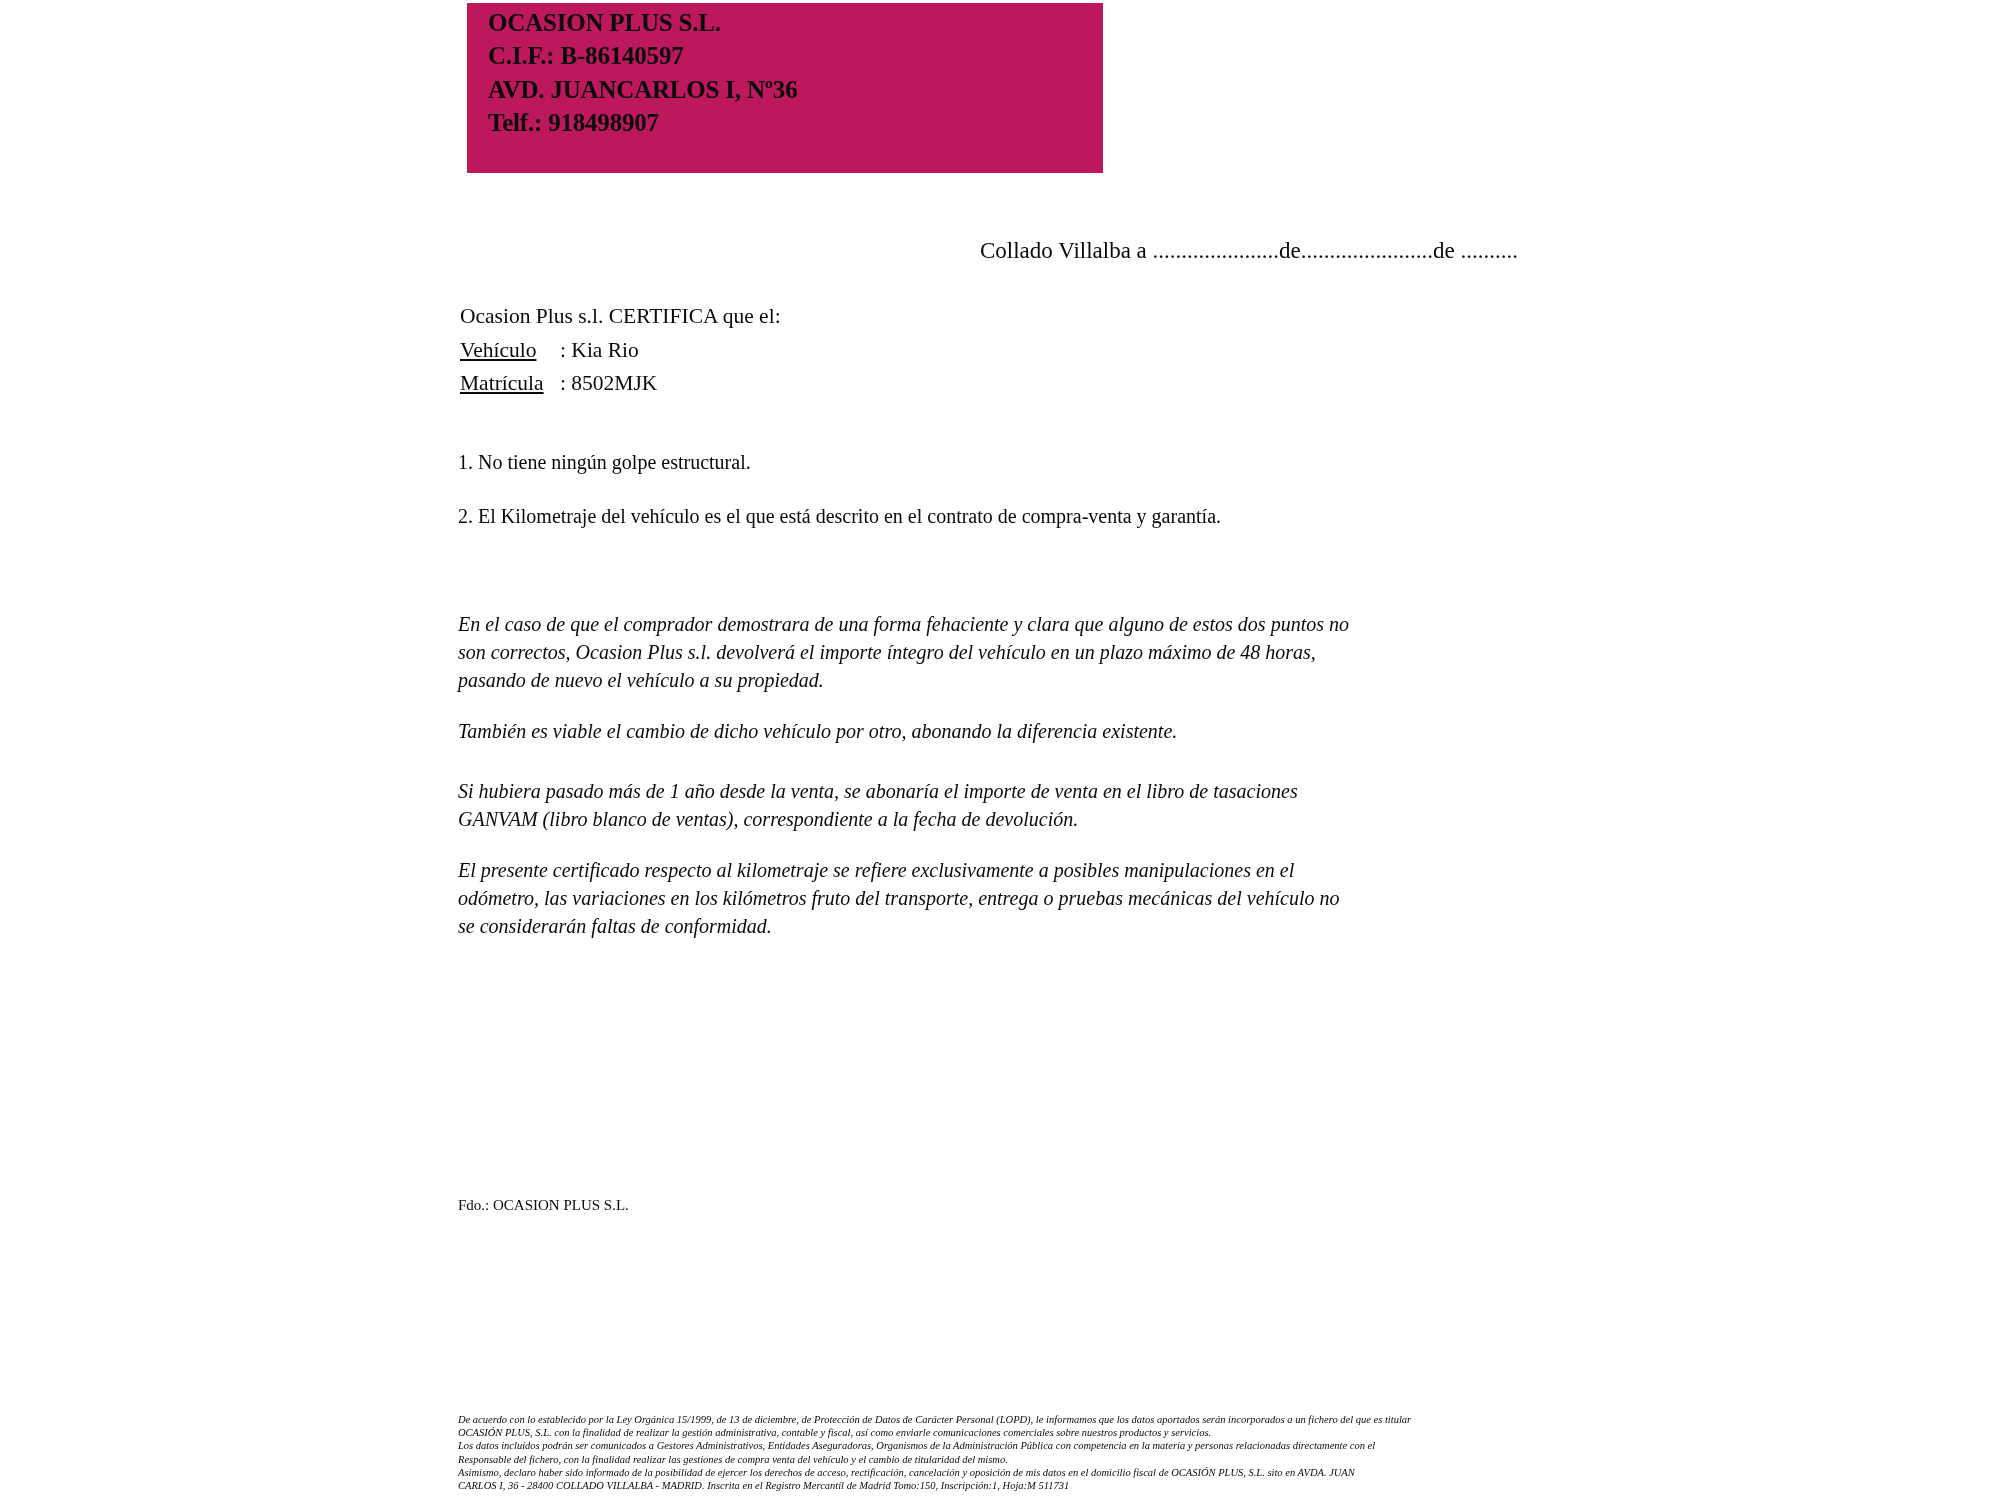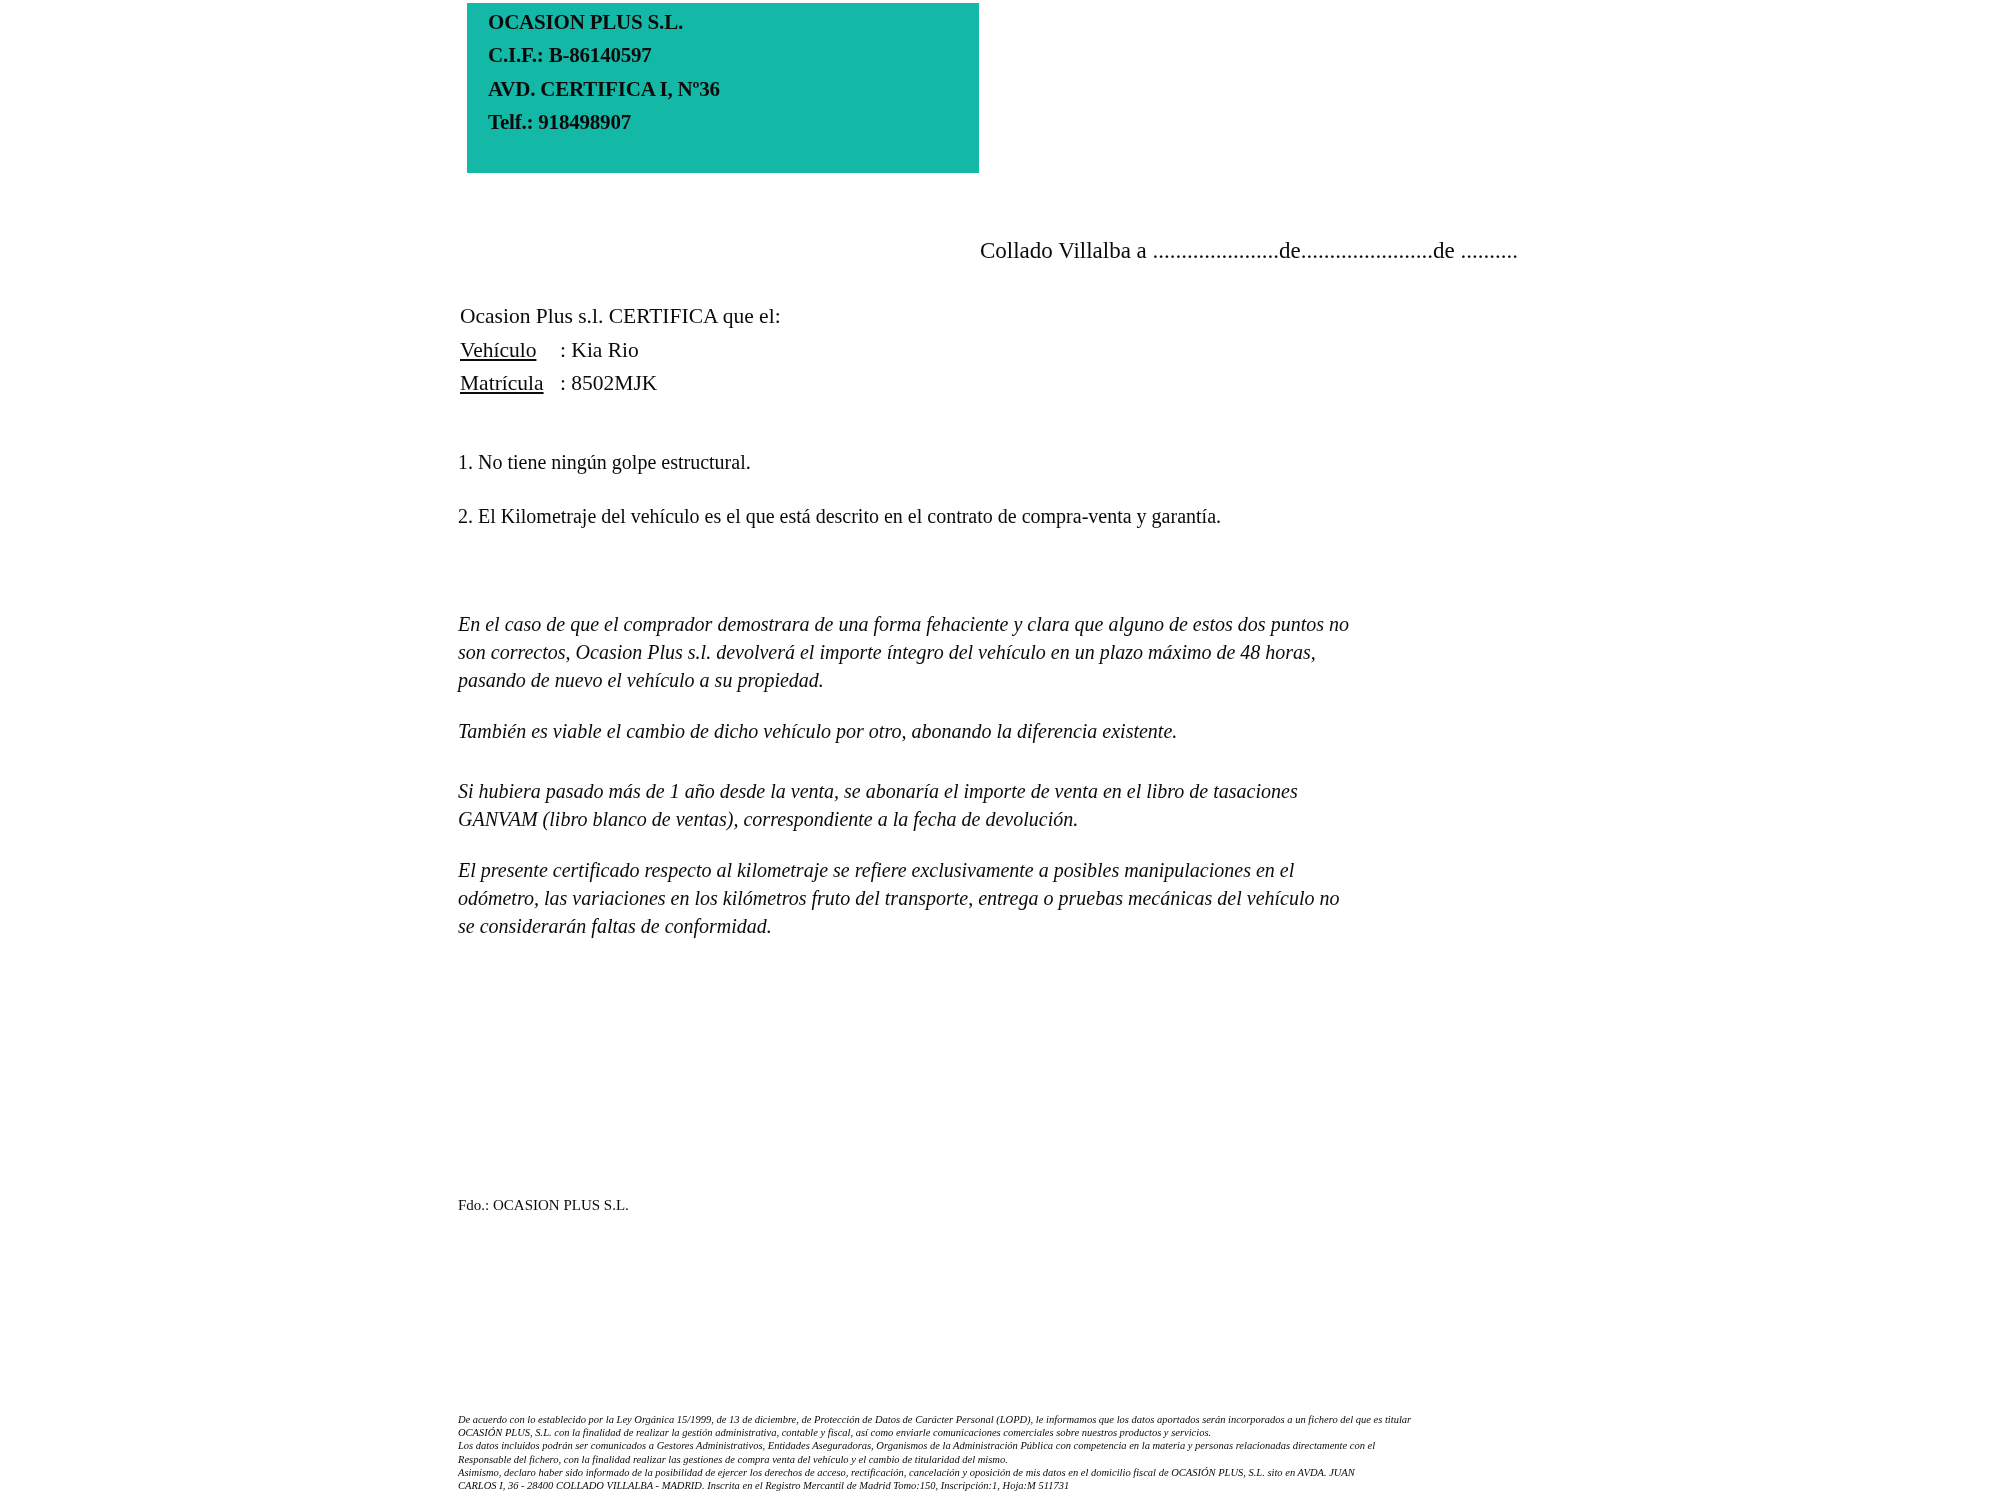--- a/index.html
+++ b/index.html
@@ -6,25 +6,25 @@
   html, body { width: 2000px; height: 1500px; background: #ffffff; }
   body {
     position: relative;
     font-family: "Liberation Serif", "DejaVu Serif", serif;
     color: #0a0a0a;
   }
 
   .header-block {
     position: absolute;
     left: 467px; top: 3px;
-    width: 512px; height: 170px;
-    background: #14b8a6;
+    width: 636px; height: 170px;
+    background: #be185d;
     padding: 3px 10px 0 21px;
     font-weight: bold;
-    font-size: 21px;
+    font-size: 25px;
     line-height: 33.4px;
     letter-spacing: -0.2px;
   }
 
   .date-line {
     position: absolute;
     left: 945px; top: 238px;
     font-size: 23px;
     white-space: nowrap;
     margin-left: 35px;
@@ -73,21 +73,21 @@
     white-space: pre-line;
     font-style: italic;
   }
 </style>
 </head>
 <body>
 
 <div class="header-block">
   <div>OCASION PLUS S.L.</div>
   <div>C.I.F.: B-86140597</div>
-  <div>AVD. CERTIFICA I, Nº36</div>
+  <div>AVD. JUANCARLOS I, Nº36</div>
   <div>Telf.: 918498907</div>
 </div>
 
 <div class="date-line">Collado Villalba a ......................de.......................de ..........</div>
 
 <div class="cert-section">
   <div>Ocasion Plus s.l. CERTIFICA que el:</div>
   <div>
     <span class="cert-label"><span class="u">Vehículo</span></span><span>: Kia Rio</span>
   </div>

